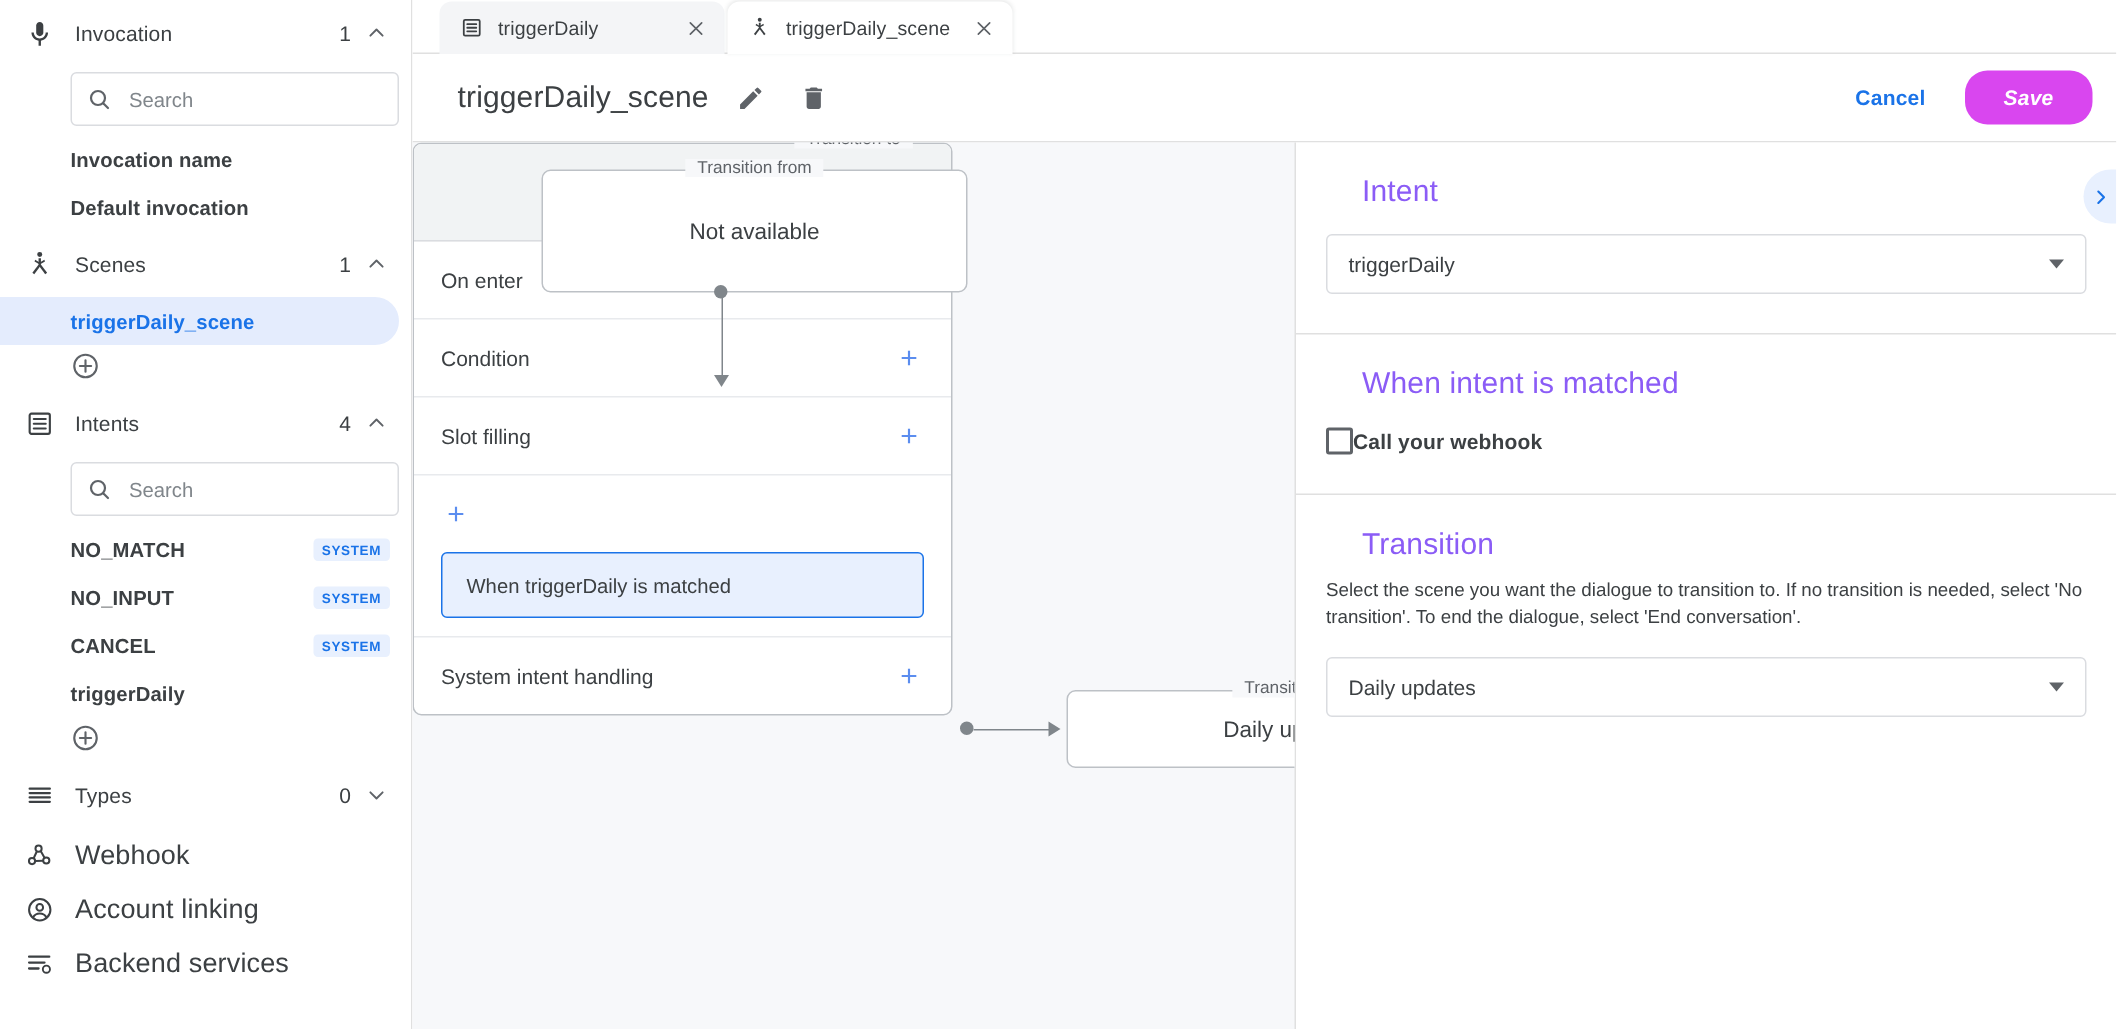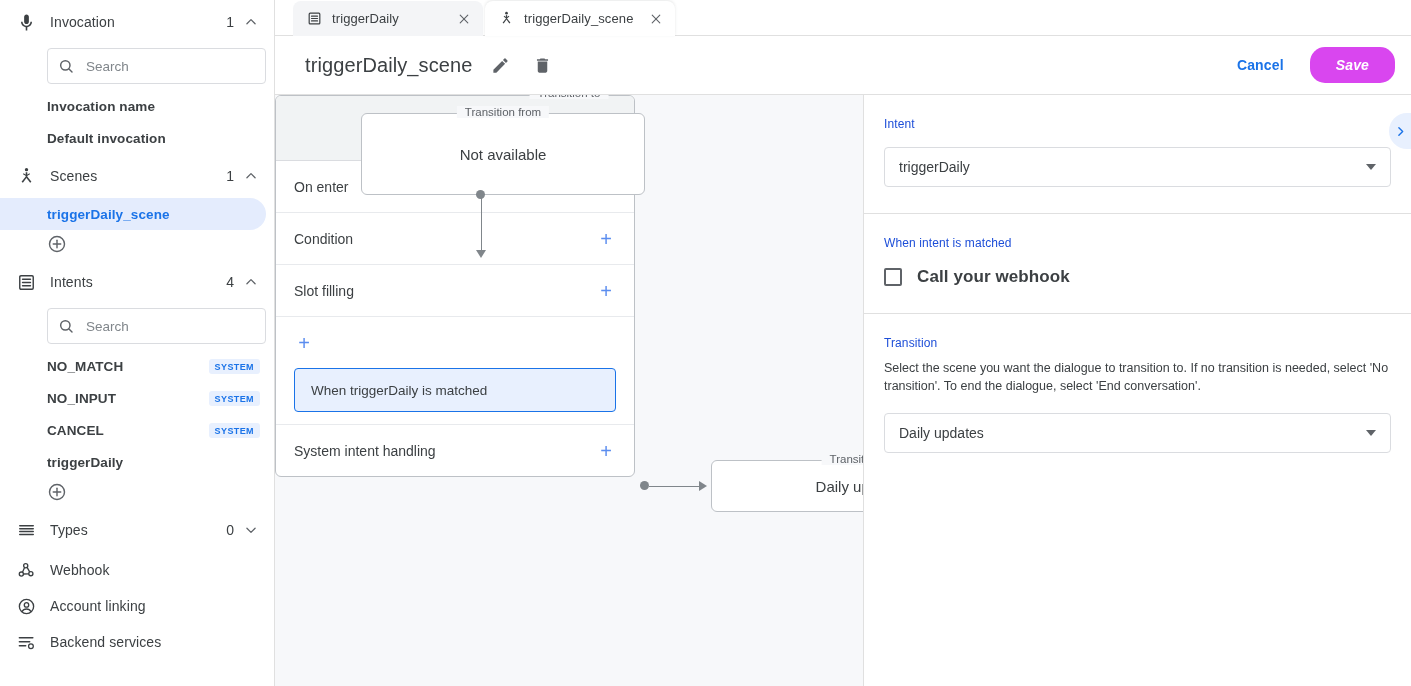--- a/index.html
+++ b/index.html
@@ -83,21 +83,21 @@
   .add-row { padding: 4px 0 6px 47px; }
   .add-btn {
     width: 20px; height: 20px; color: #5f6368;
     display: flex; align-items: center; justify-content: center;
     cursor: pointer;
   }
   .nav-item {
     display: flex; align-items: center;
     height: 36px; padding: 0 16px 0 14px; cursor: pointer;
   }
-  .nav-item .nav-label { font-size: 14px; }
+  .nav-item .nav-label { font-size: 18px; }
 
   
   .main { flex: 1; position: relative; height: 686px; background: #fff; overflow: hidden; }
 
   .tabbar {
     height: 36px; background: #fff;
     display: flex; align-items: flex-end;
     padding-left: 18px;
     position: relative;
   }
@@ -253,21 +253,21 @@
 
   
   .rpanel {
     width: 547px; flex: 0 0 547px;
     background: #fff;
     position: relative;
     overflow: hidden;
   }
   .rsection { padding: 22px 20px 26px; border-bottom: 1px solid #e0e0e0; }
   .rsection:last-child { border-bottom: 0; }
-  .rtitle { font-size: 12px; color: #1d4ed8; letter-spacing: .1px; }
+  .rtitle { font-size: 20px; color: #8b5cf6; letter-spacing: .1px; margin-left: 24px; }
   .rdesc { font-size: 12.5px; color: #3c4043; line-height: 1.45; margin-top: 9px; max-width: 505px; }
   .select {
     margin-top: 18px;
     height: 40px;
     border: 1px solid #dadce0; border-radius: 4px;
     display: flex; align-items: center;
     padding: 0 14px;
     cursor: pointer; background: #fff;
   }
   .select .sv { flex: 1; font-size: 14px; color: #3c4043; }
@@ -276,21 +276,21 @@
     border-left: 5px solid transparent;
     border-right: 5px solid transparent;
     border-top: 6px solid #5f6368;
   }
   .cbrow { display: flex; align-items: center; margin-top: 17px; cursor: pointer; }
   .cbox {
     width: 18px; height: 18px;
     border: 2px solid #5f6368; border-radius: 2px;
     flex: 0 0 18px; background: #fff;
   }
-  .cblabel { font-size: 17px; font-weight: bold; color: #3c4043; margin-left: 15px; letter-spacing: .1px; }
+  .cblabel { font-size: 14px; font-weight: bold; color: #3c4043; letter-spacing: .1px; }
   .rsection .rtitle + .select { margin-top: 16px; }
   .rsection .cbrow:first-of-type { margin-top: 22px; }
 
   .collapse-tab {
     position: absolute; right: 0; top: 18px;
     width: 22px; height: 36px;
     background: #e8f0fe;
     border-top-left-radius: 18px; border-bottom-left-radius: 18px;
     display: flex; align-items: center; justify-content: center;
     color: #1a73e8; cursor: pointer; z-index: 5;

